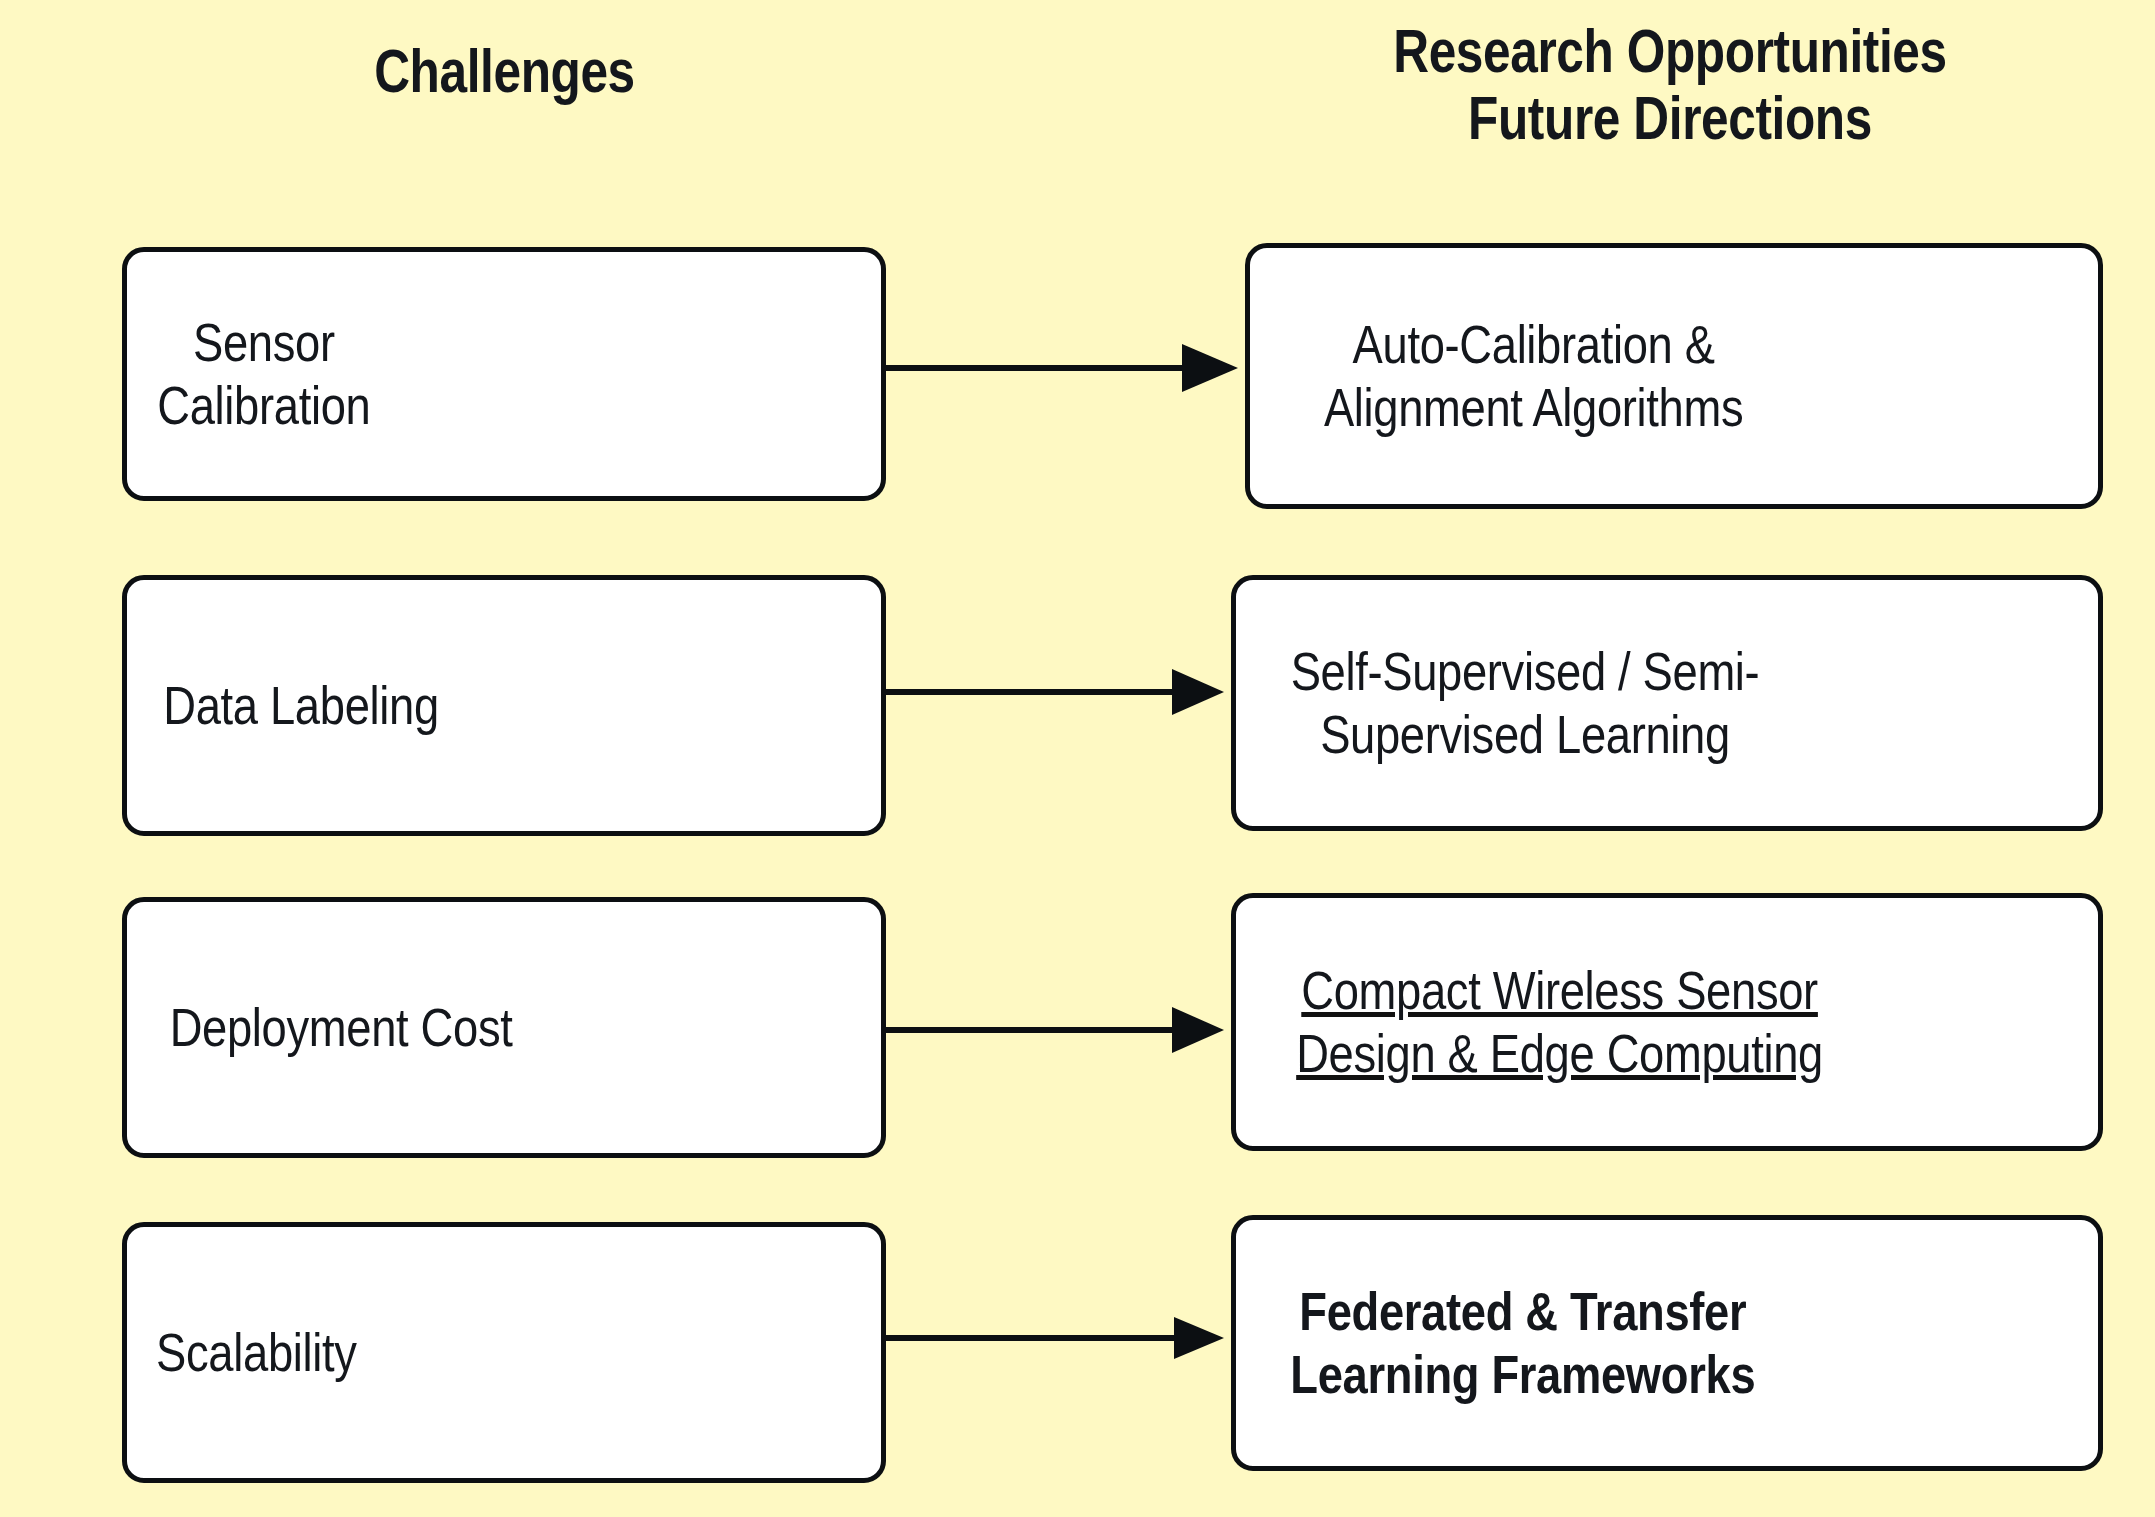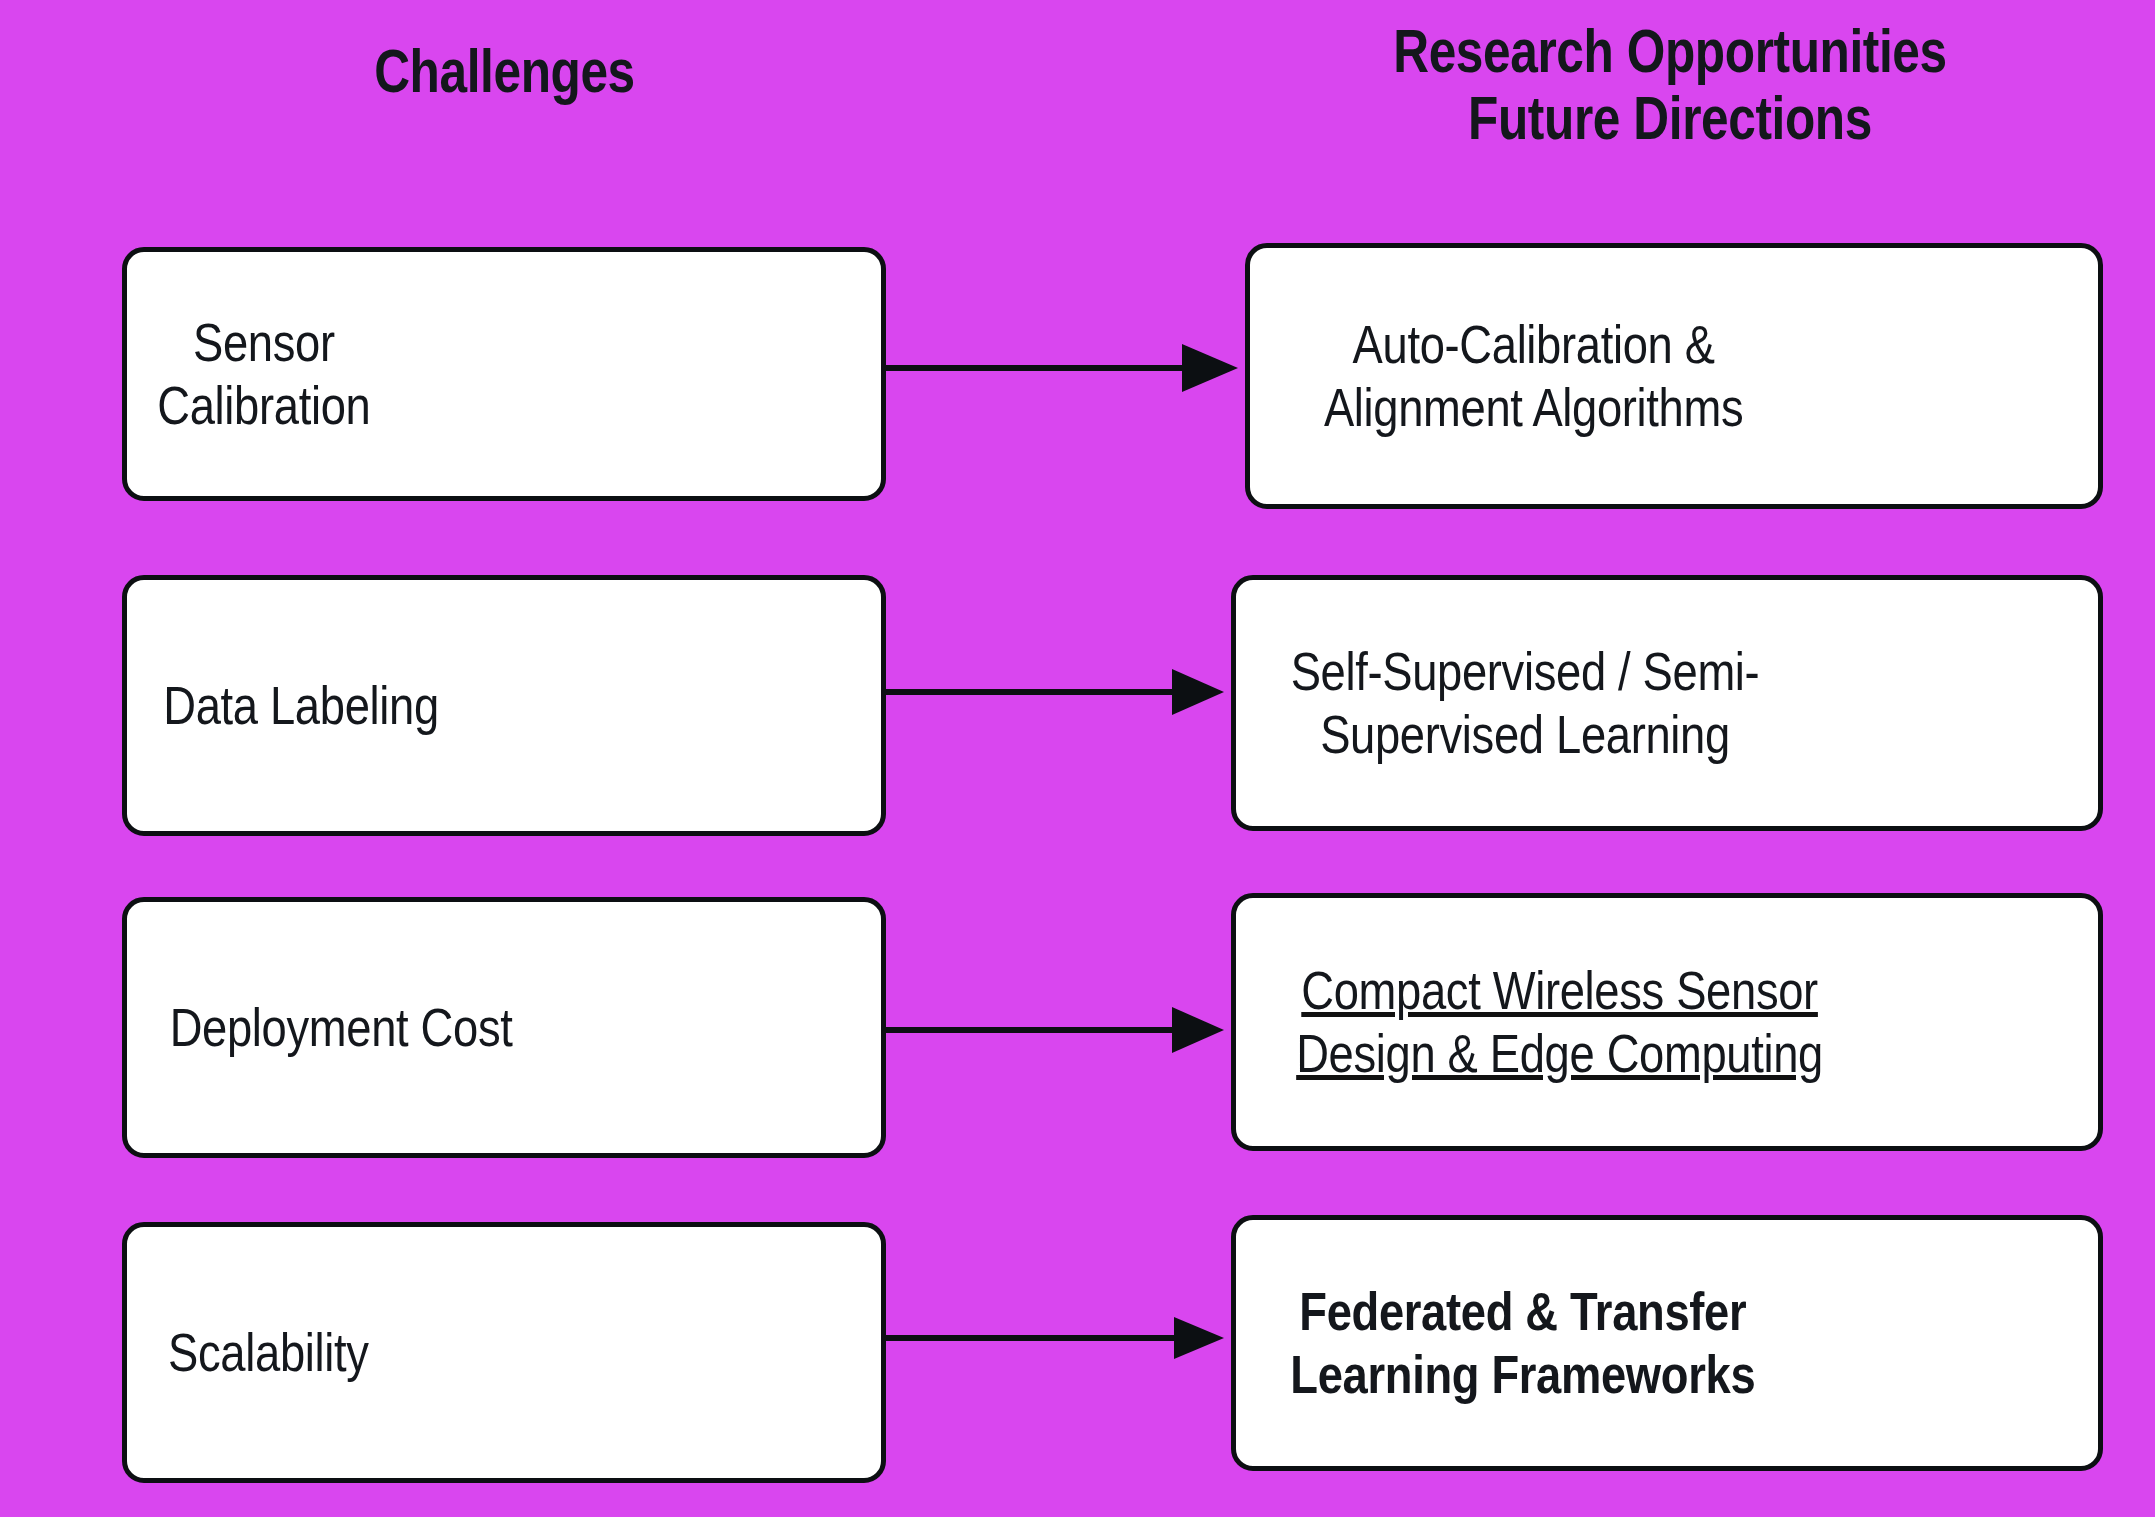--- a/index.html
+++ b/index.html
@@ -8,21 +8,21 @@
     background: #ffffff;
   }
   body {
     font-family: "Liberation Sans", sans-serif;
     color: #111111;
   }
   #canvas {
     position: relative;
     width: 2155px;
     height: 1517px;
-    background: #d946ef;
+    background: #fef9c3;
     overflow: hidden;
   }
 
   .col-header {
     position: absolute;
     text-align: center;
     font-weight: bold;
     color: #14171c;
     letter-spacing: -0.5px;
     line-height: 1.08;
@@ -61,21 +61,21 @@
     letter-spacing: -0.4px;
     transform: scaleX(0.84);
     white-space: pre-line;
     padding: 0 10px;
   }
 
   
   #box-sensor-calibration   { left: 122px; top: 247px;  width: 764px; height: 254px; }
   #box-data-labeling        { left: 122px; top: 575px;  width: 764px; height: 261px; }
   #box-deployment-cost      { left: 122px; top: 897px;  width: 764px; height: 261px; }
-  #box-scalability          { left: 122px; top: 1222px; width: 764px; height: 261px; padding-left: 12px; }
+  #box-scalability          { left: 122px; top: 1222px; width: 764px; height: 261px; }
 
   
   #box-auto-calibration     { left: 1245px; top: 243px;  width: 858px; height: 266px; padding-left: 24px; }
   #box-self-supervised      { left: 1231px; top: 575px;  width: 872px; height: 256px; }
   #box-compact-wireless     { left: 1231px; top: 893px;  width: 872px; height: 258px; text-decoration: underline; }
   #box-federated-transfer   { left: 1231px; top: 1215px; width: 872px; height: 256px; font-weight: bold; }
 
   .arrow {
     position: absolute;
     height: 60px;

